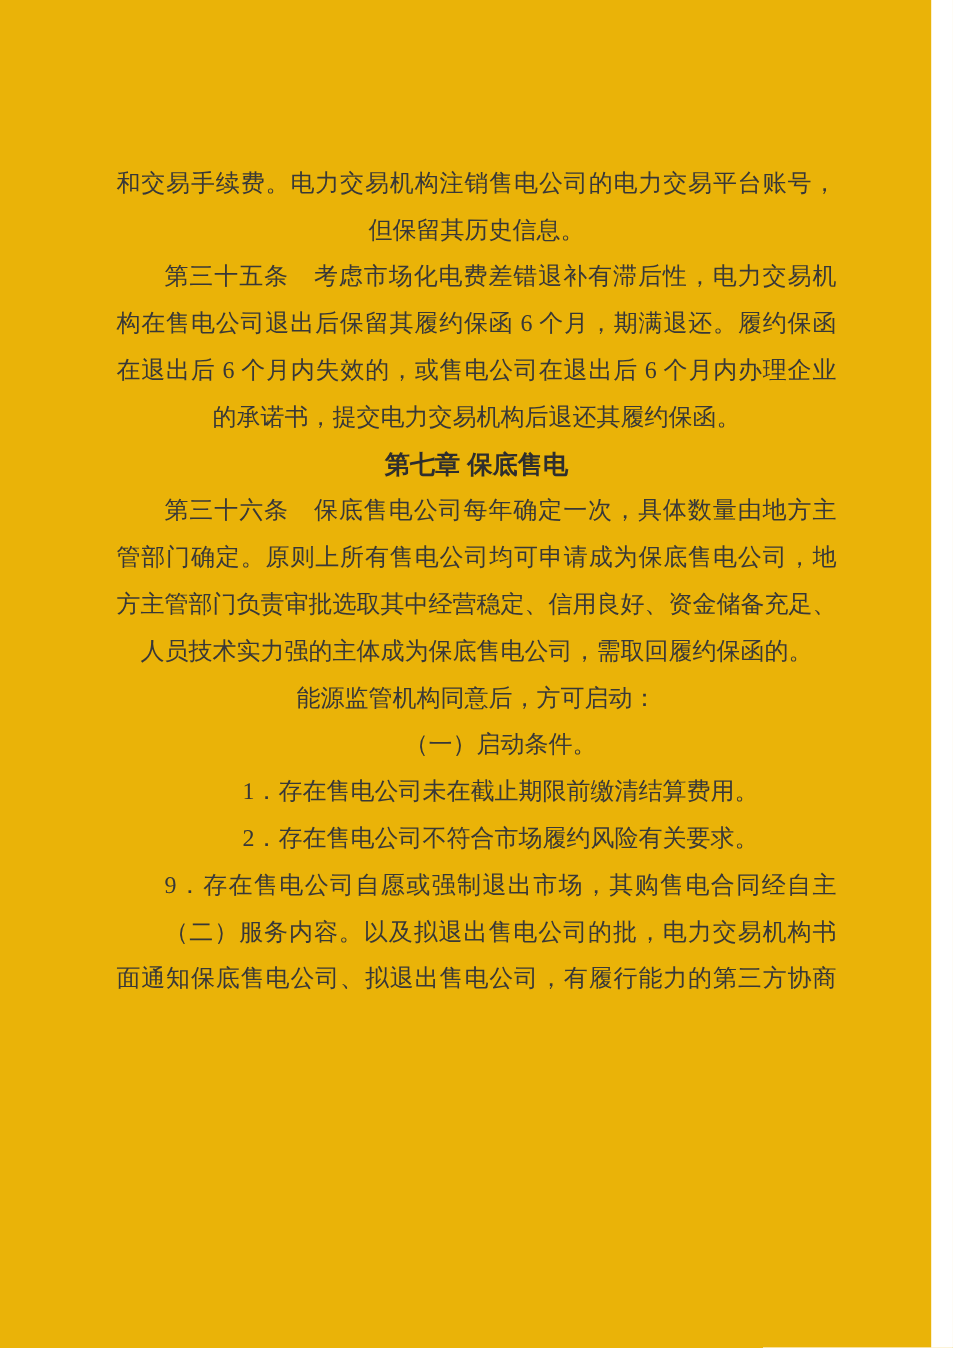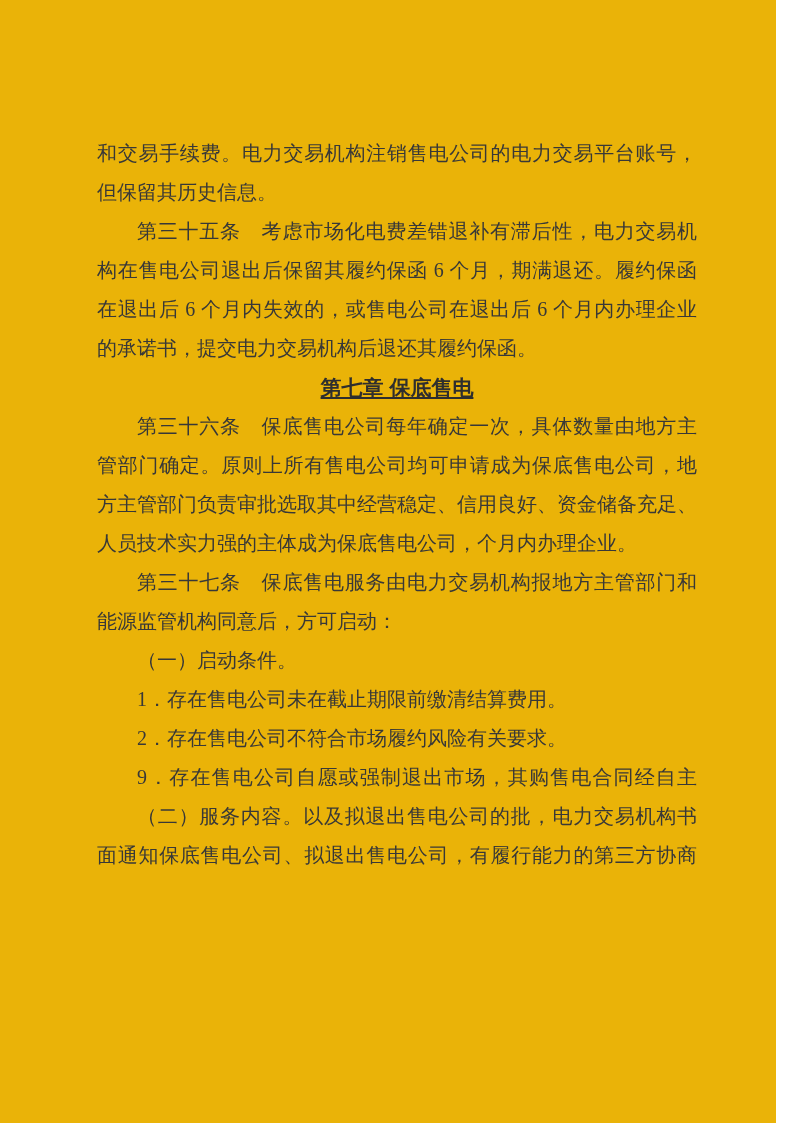--- a/index.html
+++ b/index.html
@@ -20,57 +20,55 @@
     position: absolute;
     left: 97px;
     top: 134px;
     width: 600px;
   }
   .line {
     height: 39px;
     line-height: 39px;
     font-size: 20px;
     white-space: nowrap;
-    text-align: left;
+    text-align: center;
   }
   .line.j {
     text-align: justify;
     text-align-last: justify;
     text-justify: inter-character;
   }
   .line.ind {
     text-indent: 2em;
   }
   .line.h {
     text-align: center;
     text-align-last: center;
     font-family: "Liberation Sans", "DejaVu Sans", sans-serif;
     font-weight: bold;
     font-size: 21px;
     color: #2e2e2e;
-    text-decoration: underline;
   }
 </style>
 </head>
 <body>
 
 <div class="doc-page">
   <div class="doc-content">
       <div class="line j">和交易手续费。电力交易机构注销售电公司的电力交易平台账号，</div>
       <div class="line">但保留其历史信息。</div>
       <div class="line j ind">第三十五条　考虑市场化电费差错退补有滞后性，电力交易机</div>
       <div class="line j">构在售电公司退出后保留其履约保函 6 个月，期满退还。履约保函</div>
       <div class="line j">在退出后 6 个月内失效的，或售电公司在退出后 6 个月内办理企业</div>
       <div class="line">的承诺书，提交电力交易机构后退还其履约保函。</div>
       <div class="line h">第七章 保底售电</div>
       <div class="line j ind">第三十六条　保底售电公司每年确定一次，具体数量由地方主</div>
       <div class="line j">管部门确定。原则上所有售电公司均可申请成为保底售电公司，地</div>
       <div class="line j">方主管部门负责审批选取其中经营稳定、信用良好、资金储备充足、</div>
-      <div class="line">人员技术实力强的主体成为保底售电公司，个月内办理企业。</div>
-      <div class="line j ind">第三十七条　保底售电服务由电力交易机构报地方主管部门和</div>
+      <div class="line">人员技术实力强的主体成为保底售电公司，需取回履约保函的。</div>
       <div class="line">能源监管机构同意后，方可启动：</div>
       <div class="line ind">（一）启动条件。</div>
       <div class="line ind">1．存在售电公司未在截止期限前缴清结算费用。</div>
       <div class="line ind">2．存在售电公司不符合市场履约风险有关要求。</div>
       <div class="line j ind">9．存在售电公司自愿或强制退出市场，其购售电合同经自主</div>
       <div class="line j ind">（二）服务内容。以及拟退出售电公司的批，电力交易机构书</div>
       <div class="line j">面通知保底售电公司、拟退出售电公司，有履行能力的第三方协商</div>
     </div>
 </div>
 

